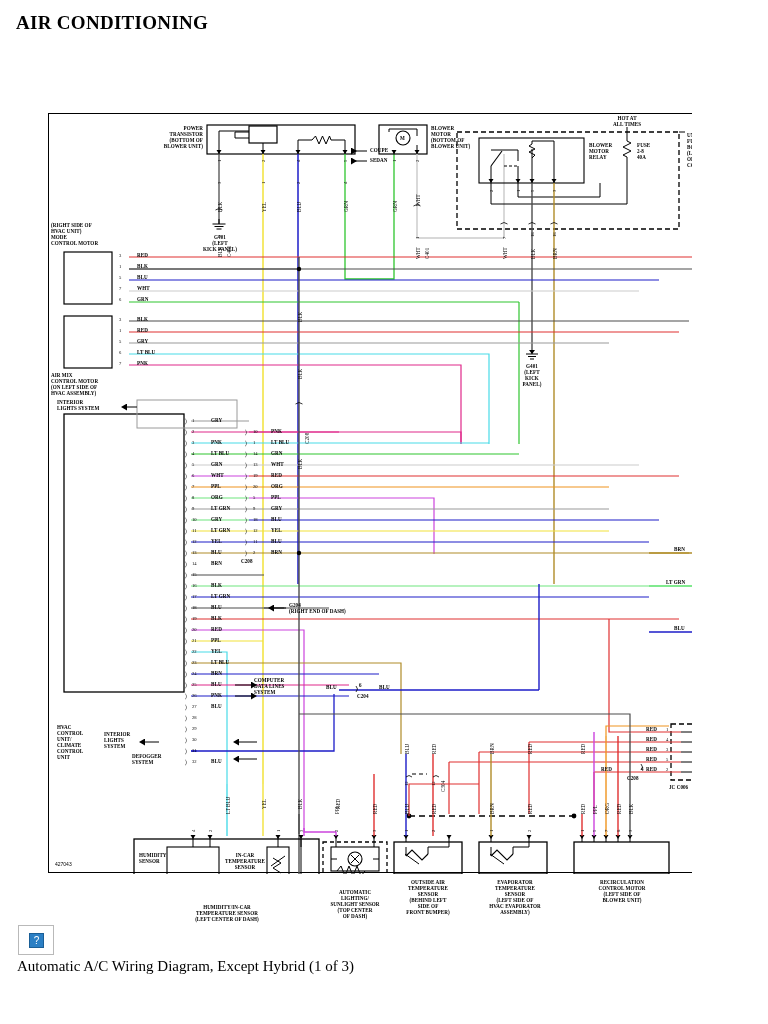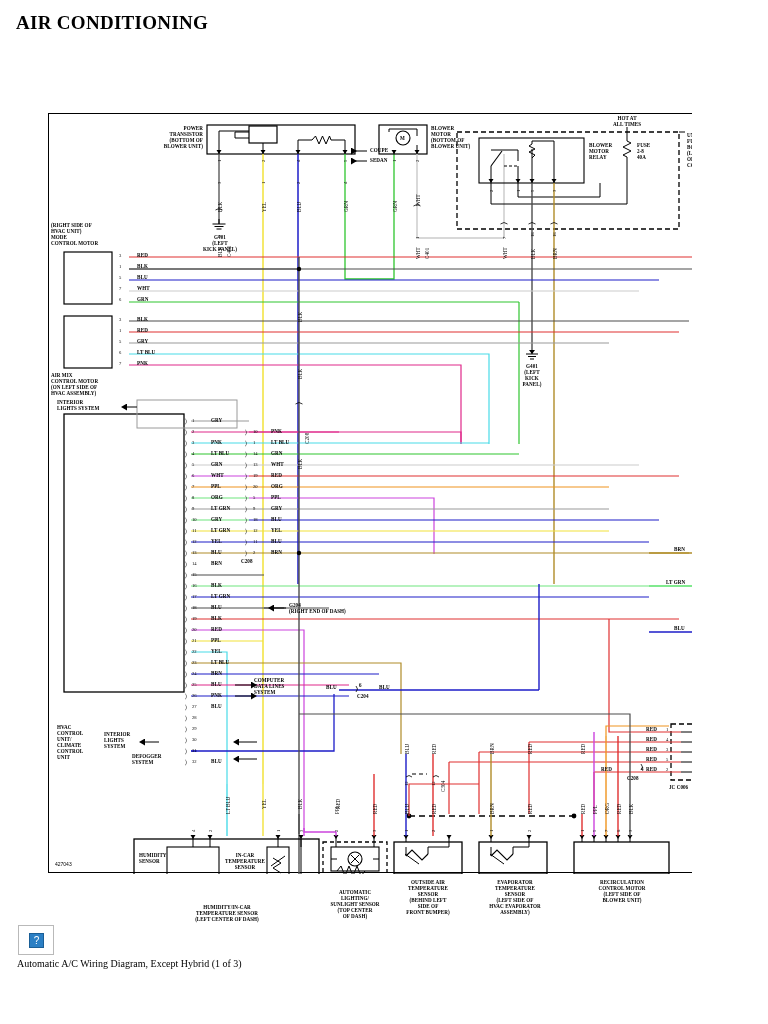--- a/index.html
+++ b/index.html
@@ -51,21 +51,21 @@
     width: 36px; height: 30px; border: 1px solid #b9b9b9; background: #fff;
   }
   #footer-icon .gl {
     position: absolute; left: 10px; top: 7px; width: 15px; height: 15px;
     background: #2b7fc4; border: 1px solid #1a5e96;
     color: #fff; font-size: 10px; font-family: "Liberation Sans", sans-serif;
     text-align: center; line-height: 14px;
   }
   #footer-caption {
     position: absolute; left: 17px; top: 958px;
-    font-family: "Liberation Serif", serif; font-size: 10px; color: #000;
+    font-family: "Liberation Serif", serif; font-size: 15px; color: #000;
   }
   #ref-number {
     position: absolute; left: 6px; bottom: 5px;
     font-family: "Liberation Sans", sans-serif; font-size: 5px; color: #000;
   }
 </style>
 </head>
 <body>
 
 <div id="root">

